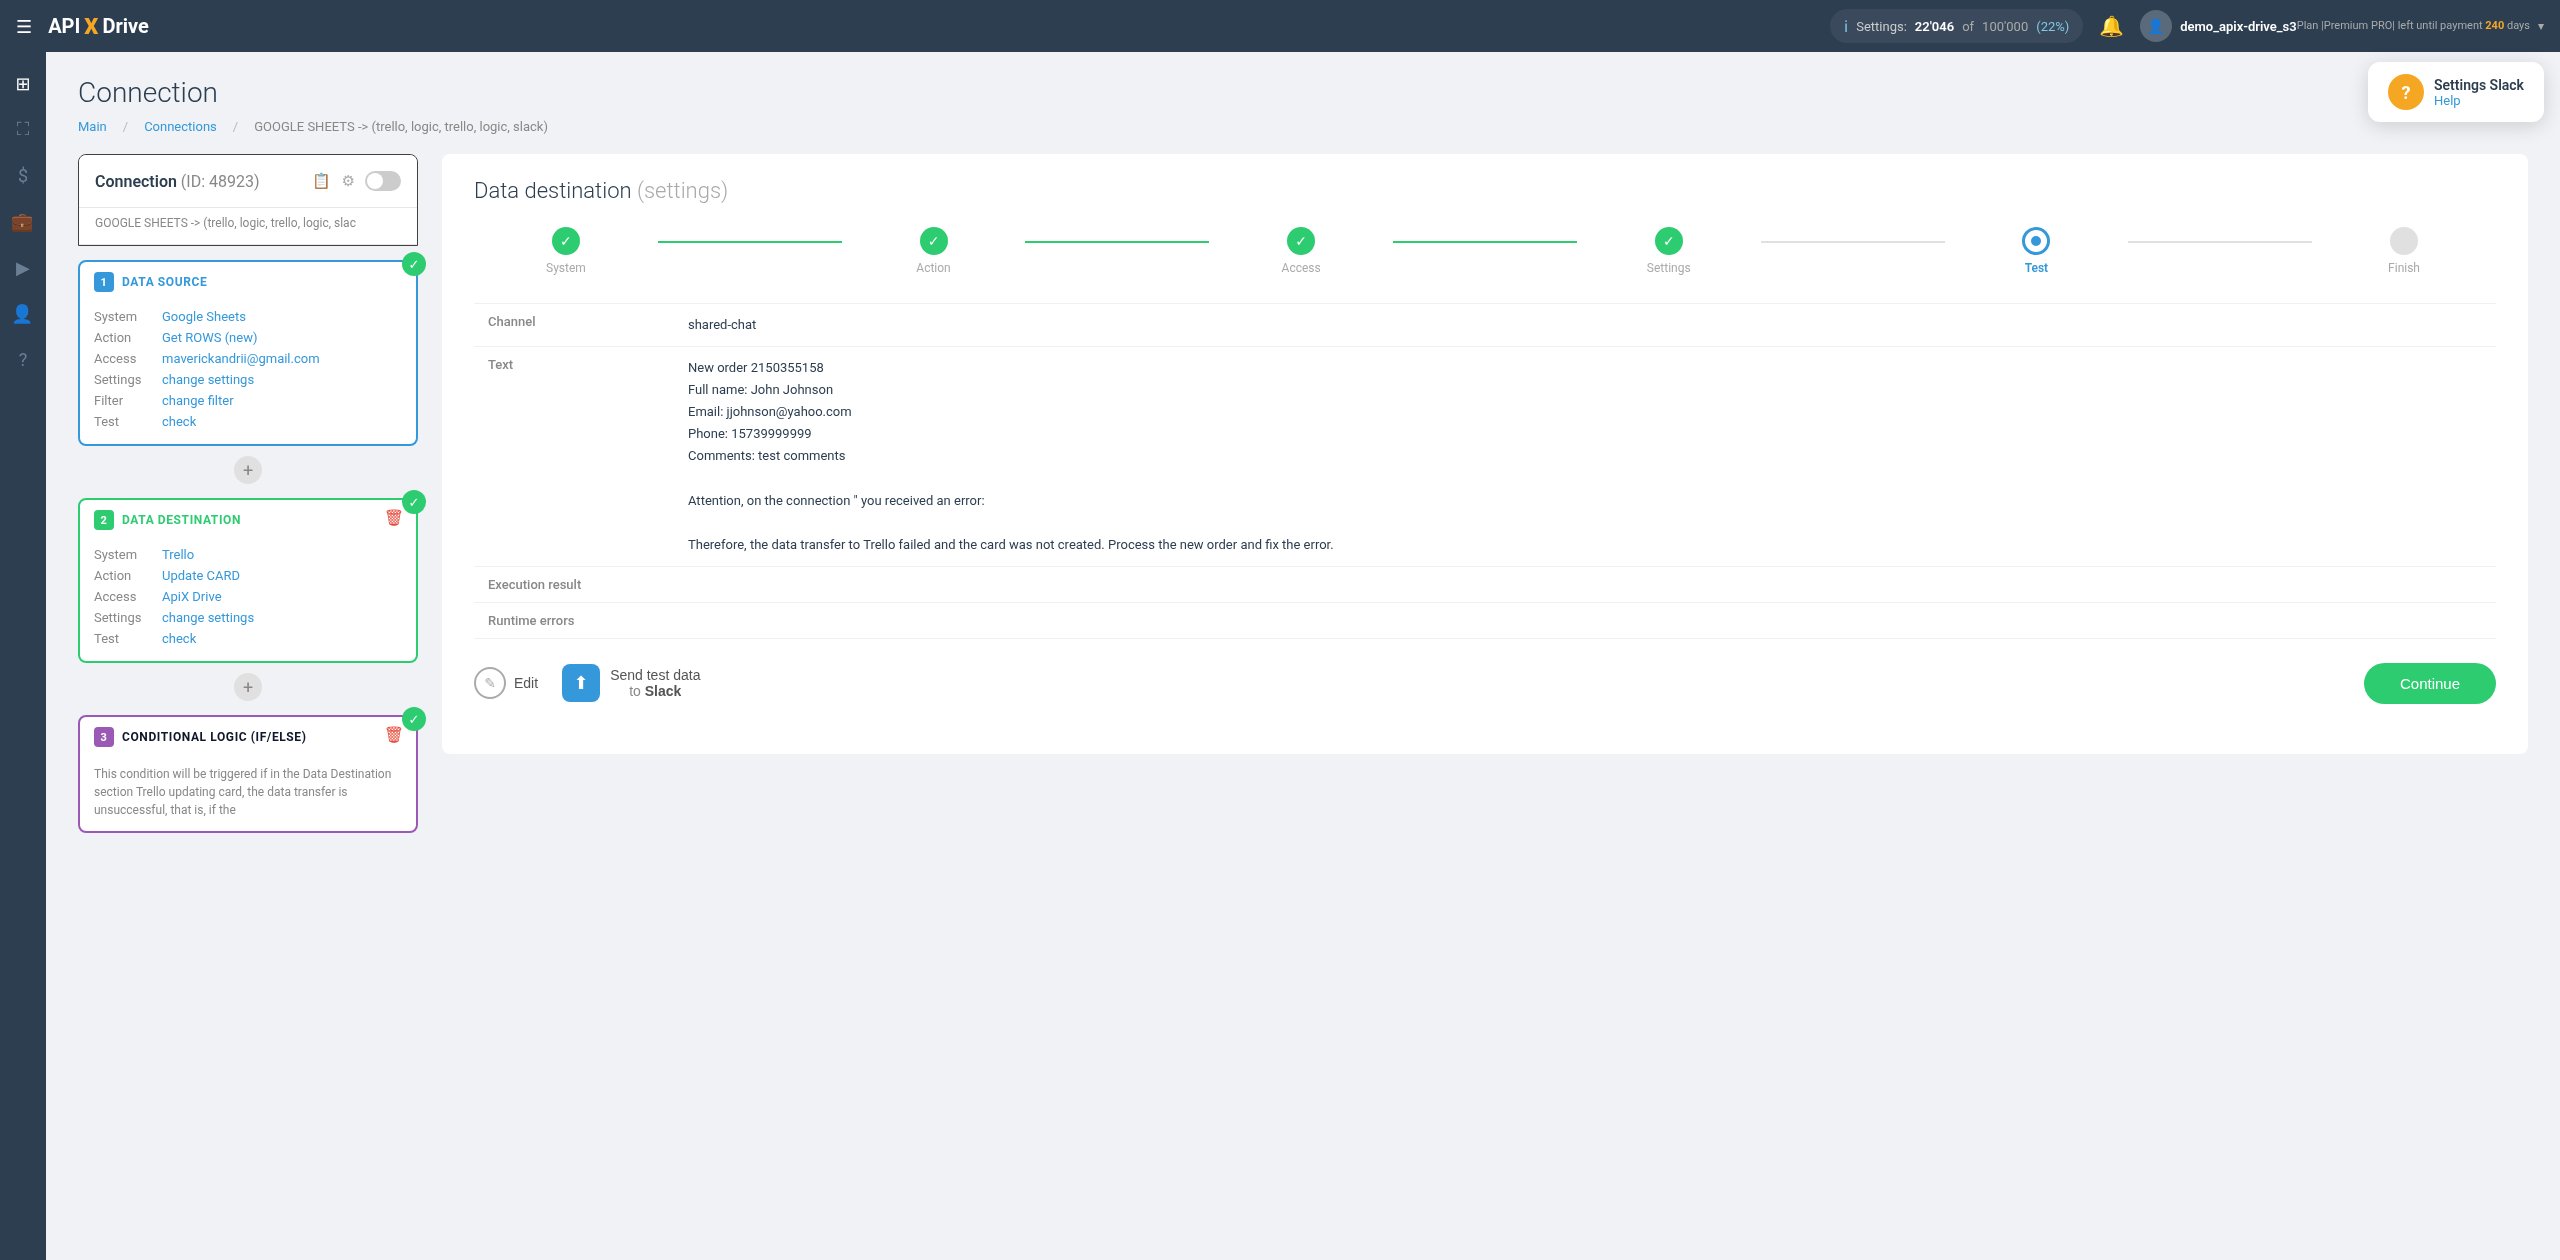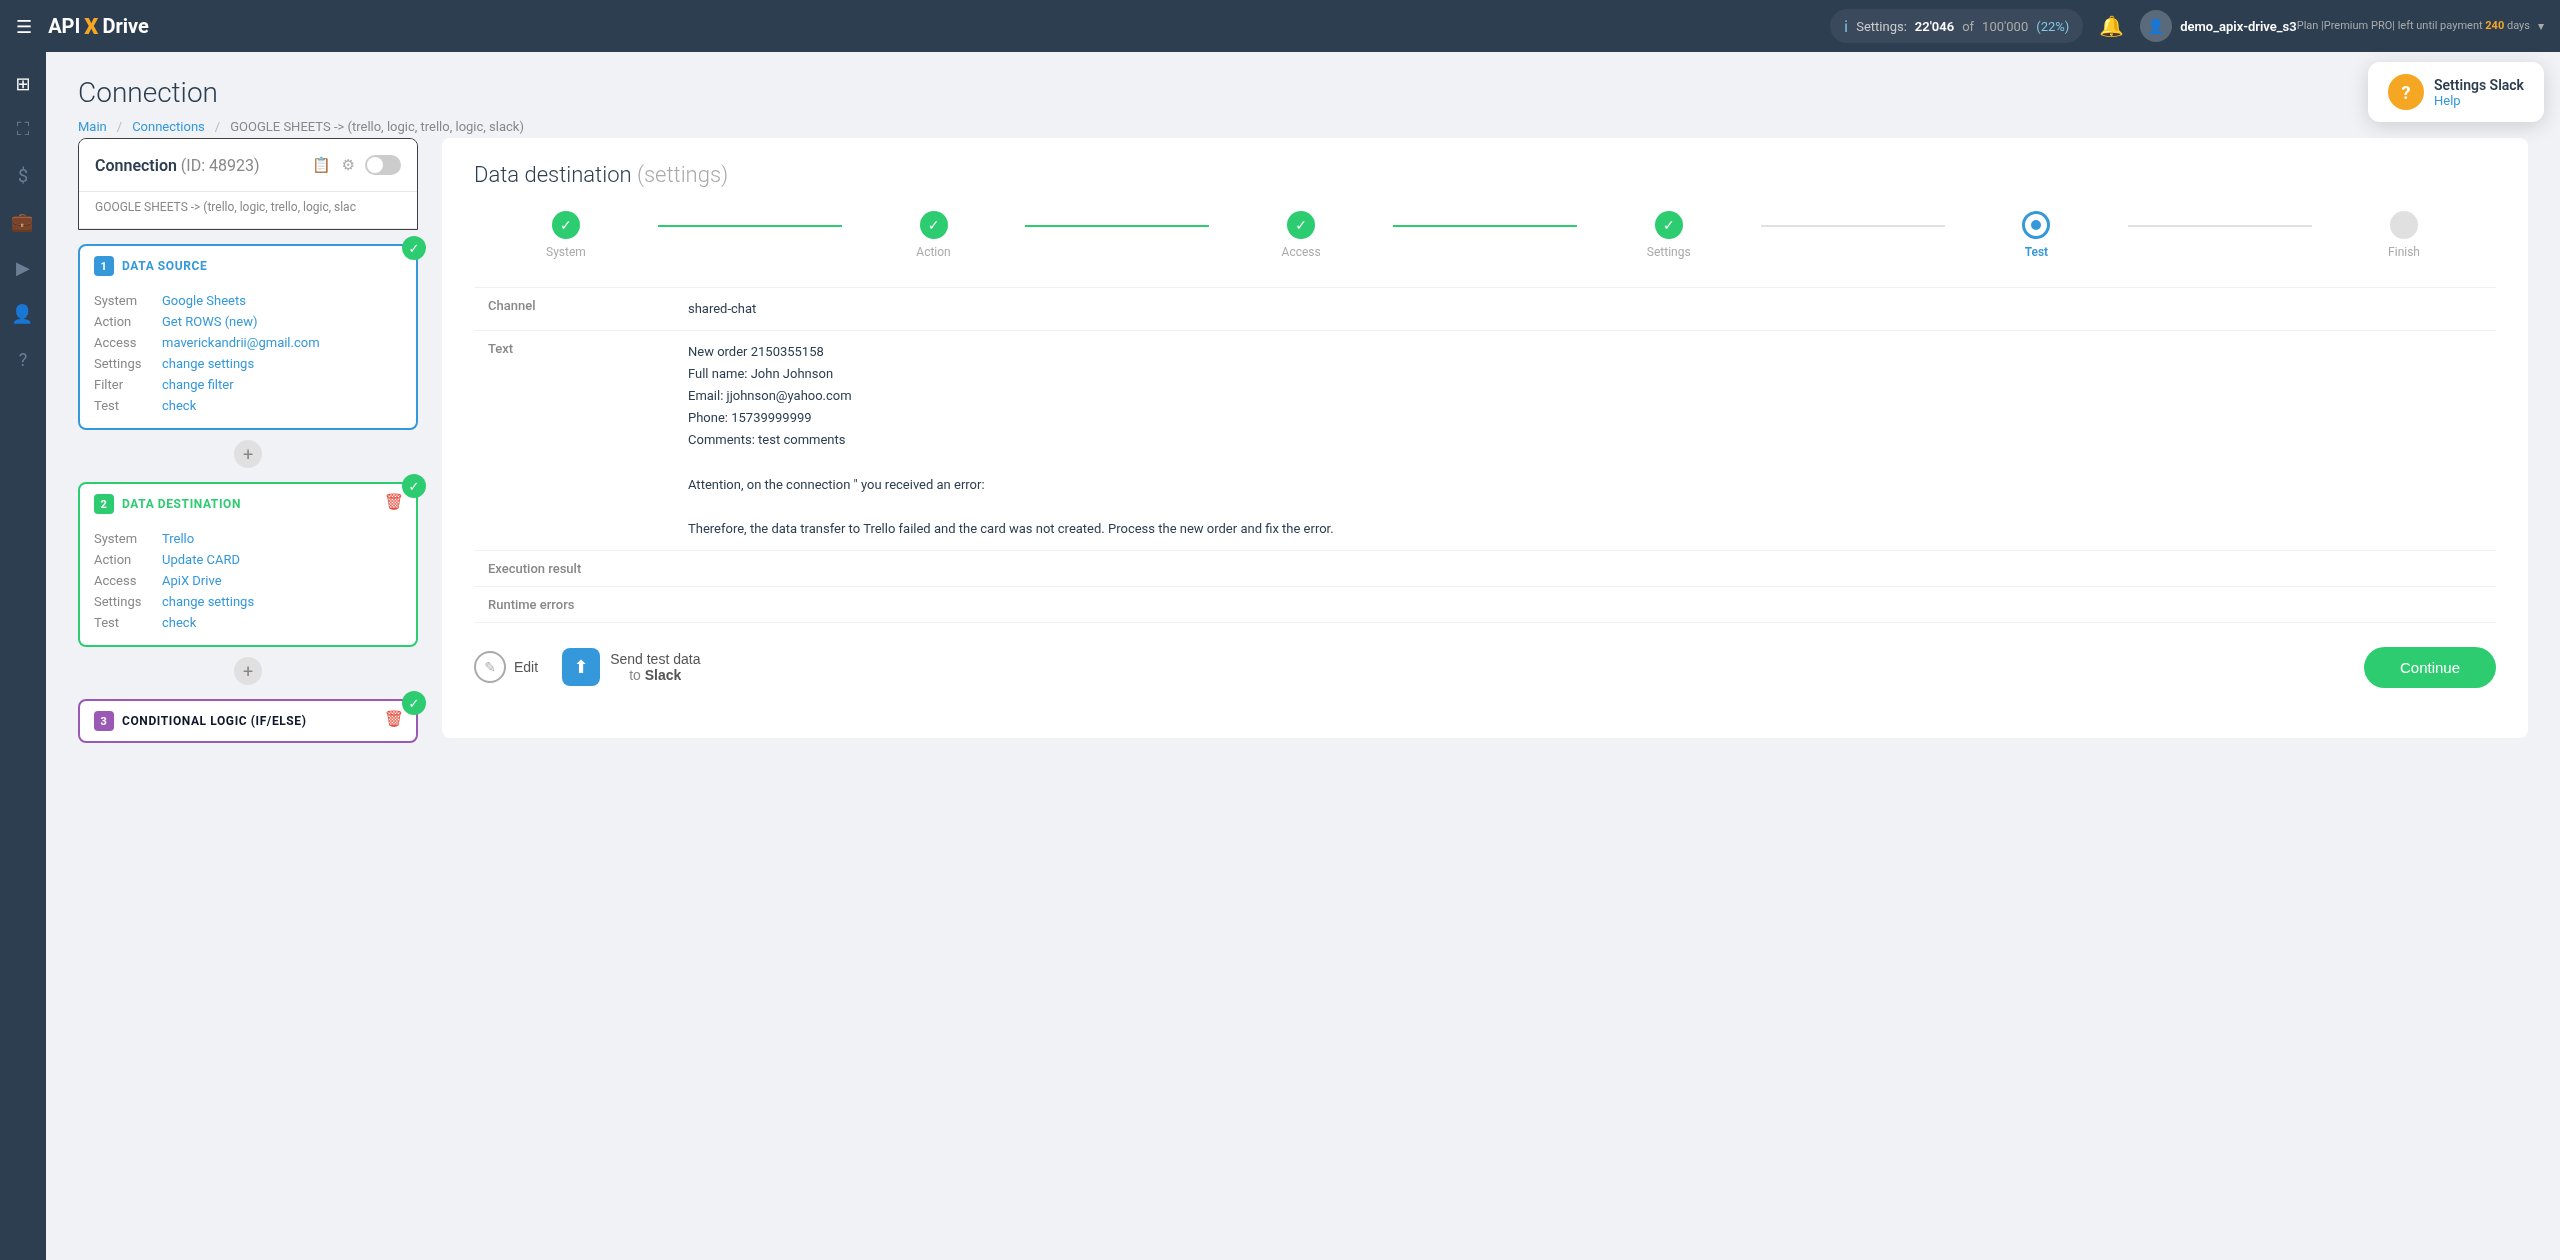--- a/index.html
+++ b/index.html
@@ -85,23 +85,23 @@
     .page-title {
       font-size: 28px;
       font-weight: 300;
       color: #2c3e50;
       margin-bottom: 10px;
     }
 
     .breadcrumb {
       font-size: 13px;
       color: #888;
-      margin-bottom: 4px;
-      display: flex;
-      gap: 10px;
+      margin-bottom: 20px;
+      display: flex;
+      gap: 16px;
       align-items: center;
     }
     .breadcrumb a { color: #3498db; text-decoration: none; cursor: pointer; }
     .breadcrumb-sep { color: #bbb; }
 
     .two-col {
       display: flex;
       gap: 24px;
       align-items: flex-start;
     }
@@ -551,20 +551,21 @@
 
         <div class="add-btn">+</div>
 
         <div class="datasource-box-purple">
           <div class="box-check">✓</div>
           <div class="trash-btn">🗑</div>
           <div class="box-header">
             <div class="box-num box-num-purple">3</div>
             <span class="box-label-purple">CONDITIONAL LOGIC (IF/ELSE)</span>
           </div>
+          <div class="cond-text">This condition will be triggered if in the Data Destination section Trello updating card, the data transfer is unsuccessful, that is, if the</div>
         </div>
       </div>
 
       <div class="right-panel">
         <div class="dest-title">
           <span>Data destination</span> <span class="settings-text">(settings)</span>
         </div>
 
         <div class="steps-row">
           <div class="step-item">

